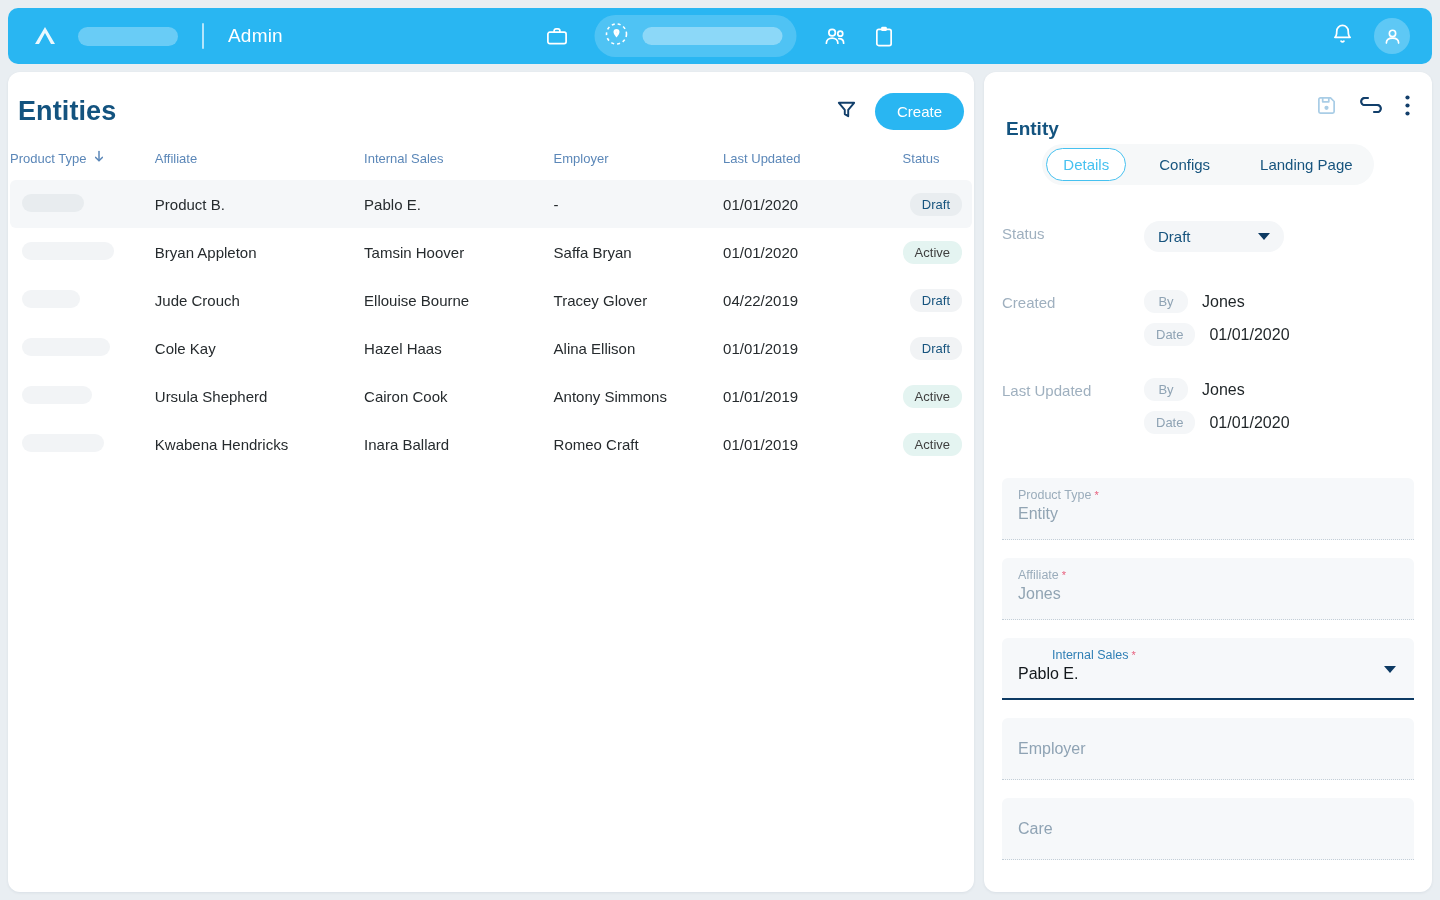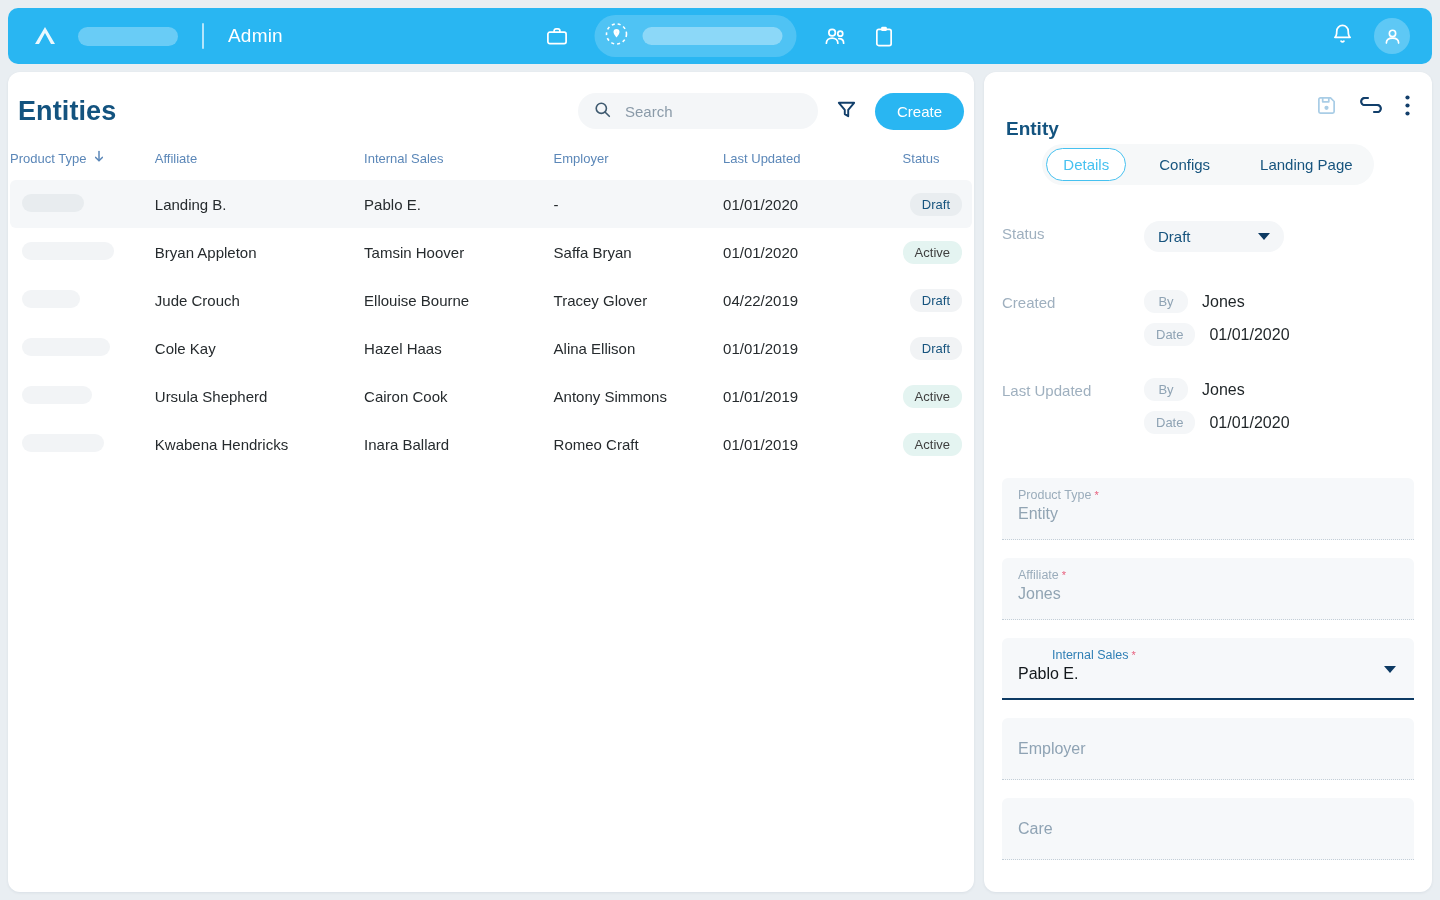--- a/index.html
+++ b/index.html
@@ -304,29 +304,20 @@
     </div>
   </div>
 
   <div class="body">
 
     <div class="panel panel-left">
 
       <div class="list-head">
         <div class="page-title">Entities</div>
         <div class="list-actions">
-          <div class="search-box">
-            <span>
-              <svg width="17" height="17" viewBox="0 0 20 20" fill="none" stroke="#3f5a70" stroke-width="1.9" stroke-linecap="round">
-                <circle cx="8.6" cy="8.6" r="6"></circle>
-                <path d="M13.2 13.2 L18 18"></path>
-              </svg>
-            </span>
-            <span class="txt">Search</span>
-          </div>
           <span class="funnel">
             <svg width="21" height="21" viewBox="0 0 22 22" fill="none" stroke="#123f6b" stroke-width="2" stroke-linejoin="round" stroke-linecap="round">
               <path d="M3 4h16l-6.2 7.4V18l-3.6-2.2v-4.4z"></path>
             </svg>
           </span>
           <button class="btn-create">Create</button>
         </div>
       </div>
 
       <table class="entities">
@@ -346,21 +337,21 @@
             <th class="c-aff">Affiliate</th>
             <th class="c-int">Internal Sales</th>
             <th class="c-emp">Employer</th>
             <th class="c-upd">Last Updated</th>
             <th class="c-status">Status</th>
           </tr>
         </thead>
         <tbody id="entities-body">
             <tr class="row-selected">
               <td class="c-type"><span class="skel-pill" style="width: 62px;"></span></td>
-              <td class="c-aff">Landing B.</td>
+              <td class="c-aff">Product B.</td>
               <td class="c-int">Pablo E.</td>
               <td class="c-emp">-</td>
               <td class="c-upd">01/01/2020</td>
               <td class="c-status"><span class="badge badge-draft">Draft</span></td>
             </tr>
             <tr class="">
               <td class="c-type"><span class="skel-pill" style="width: 92px;"></span></td>
               <td class="c-aff">Bryan Appleton</td>
               <td class="c-int">Tamsin Hoover</td>
               <td class="c-emp">Saffa Bryan</td>

